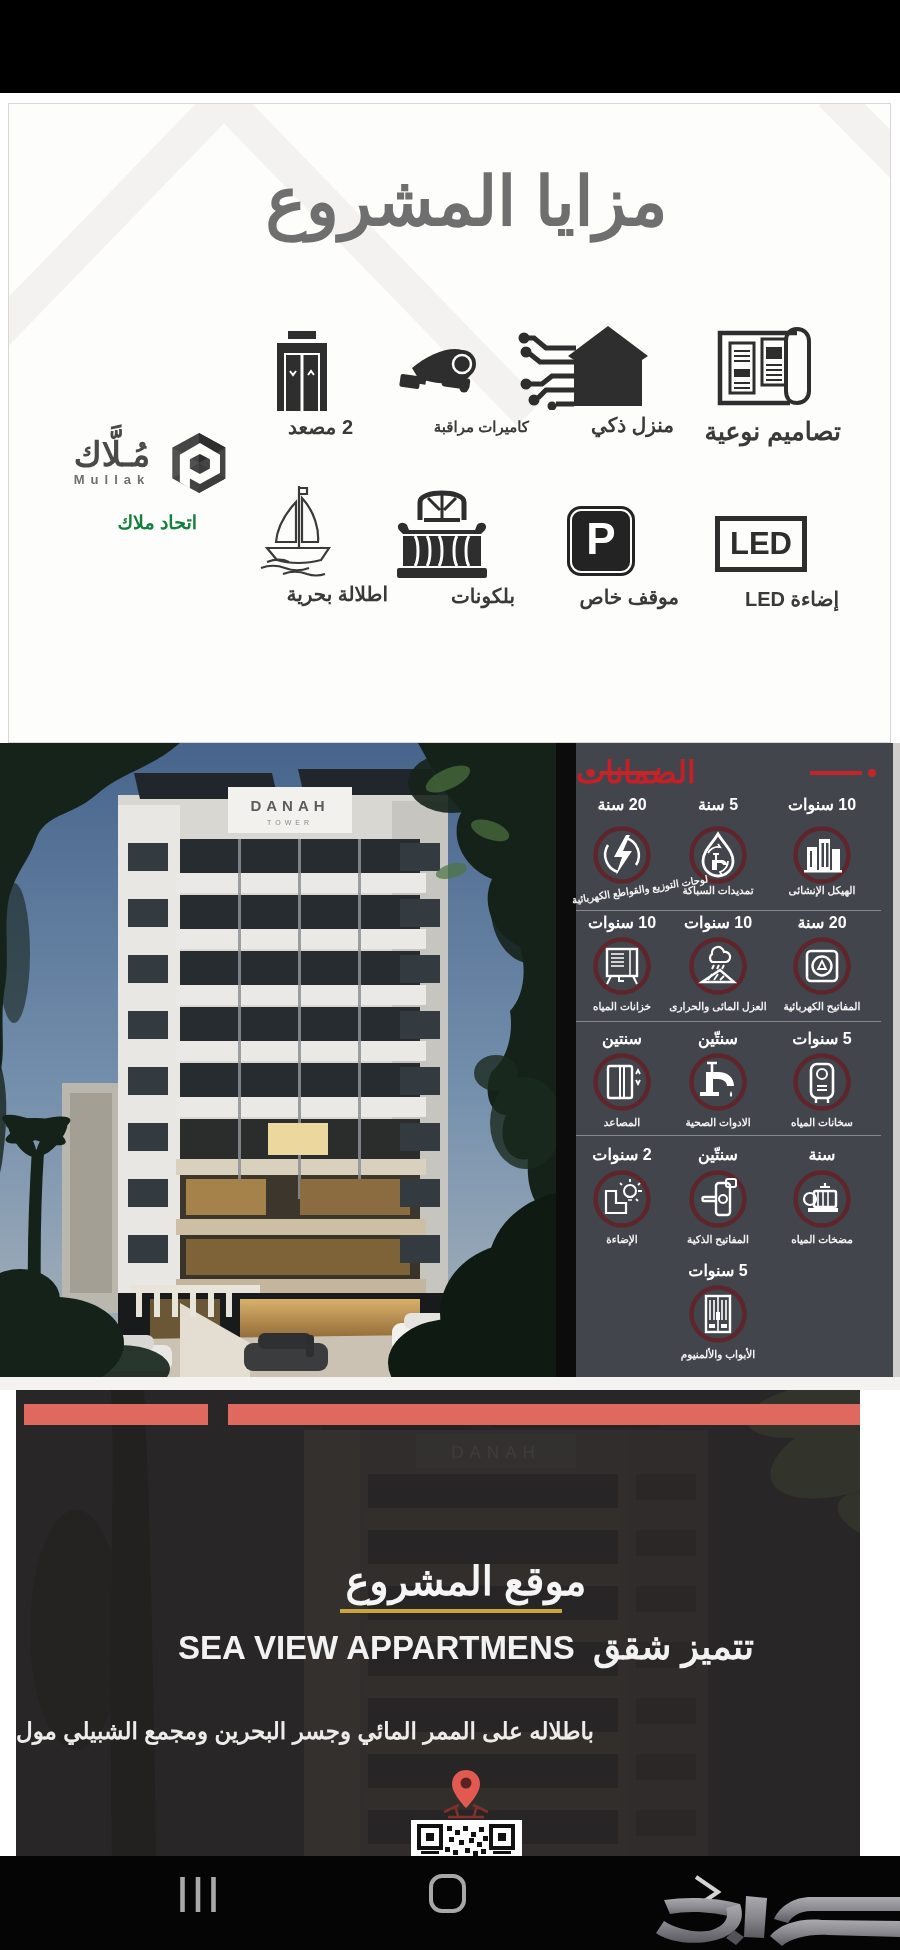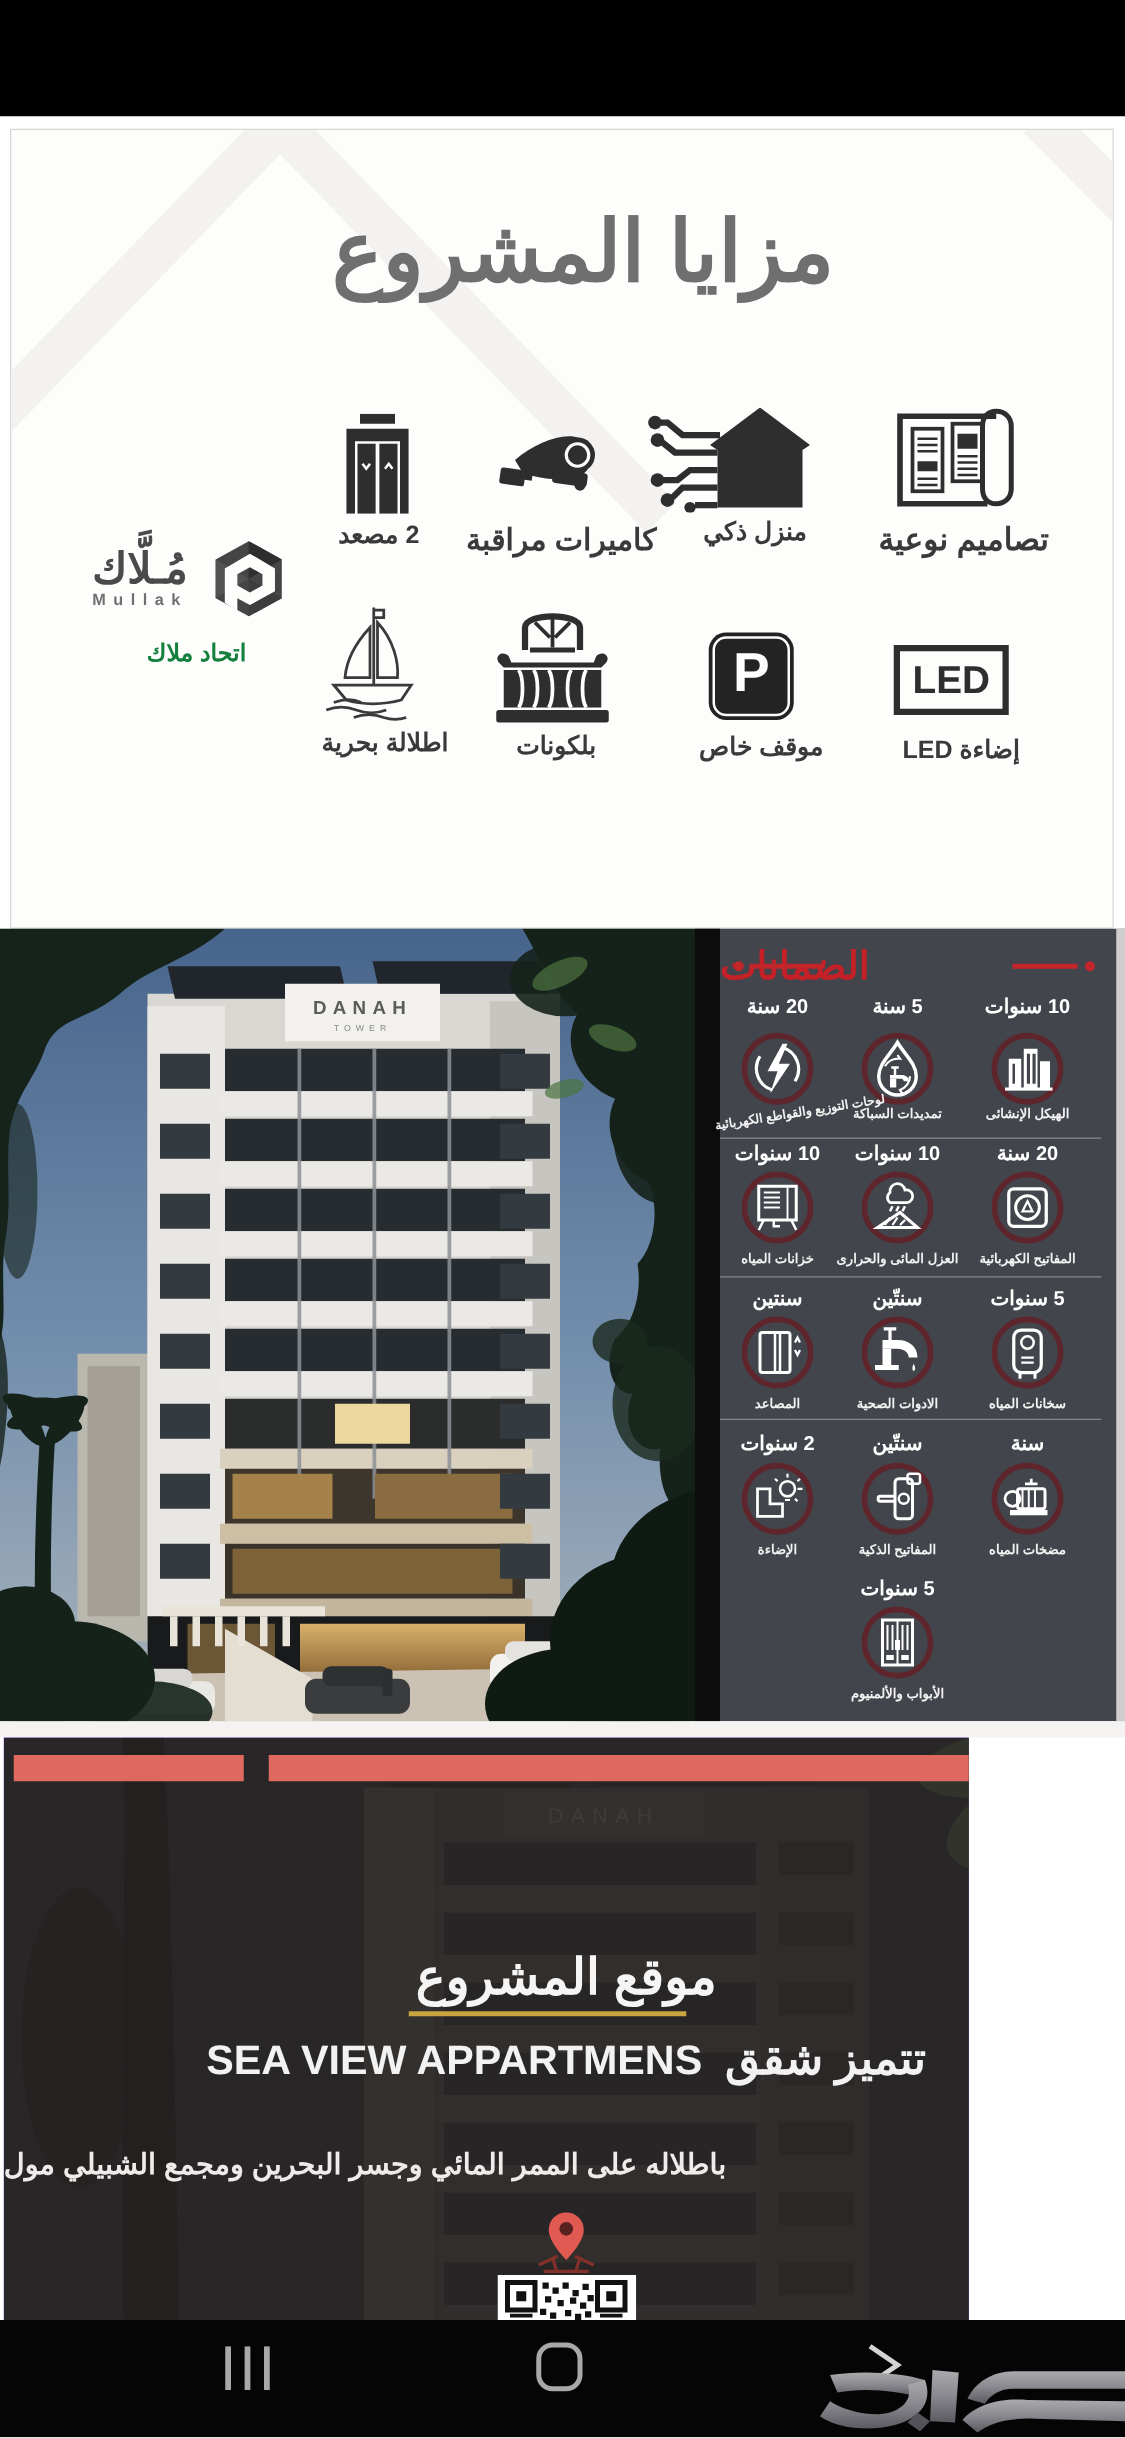--- a/index.html
+++ b/index.html
@@ -1,19 +1,19 @@
 <!DOCTYPE html>
 <html lang="ar"><head>
 <meta charset="utf-8">
 <title>ad</title>
 <style>
 html,body{margin:0;padding:0;background:#fff}
 #page{position:relative;width:900px;height:1950px;overflow:hidden;background:#fff;font-family:"Liberation Sans",sans-serif}
 .abs{position:absolute}
-.lbl{position:absolute;font-weight:bold;color:#3a3a3a;text-align:center;white-space:nowrap}
+.lbl{position:absolute;font-weight:bold;color:#3a3a3a;white-space:nowrap}
 .yr{position:absolute;font-weight:bold;color:#fff;font-size:16px;text-align:center;white-space:nowrap}
 .wlbl{position:absolute;font-weight:bold;color:#f2f2f2;font-size:10.5px;text-align:center;white-space:nowrap}
 .sep{position:absolute;left:576px;width:305px;height:1px;background:#9aa0a6;opacity:.75}
 </style>
 </head>
 <body>
 <div id="page">
 
 <div class="abs" style="left:0;top:0;width:900px;height:93px;background:#000"></div>
 
@@ -46,21 +46,21 @@
       <path d="M14 24 C30 10 52 2 64 6 C76 10 78 26 70 34 C58 42 34 40 20 34 Z"></path>
       <circle cx="64" cy="20" r="14"></circle>
       <rect x="44" y="33" width="28" height="11" rx="3" transform="rotate(8 58 38)"></rect>
       <rect x="2" y="31" width="20" height="13" rx="2" transform="rotate(8 12 37)"></rect>
       <rect x="18" y="33" width="10" height="7" transform="rotate(8 23 36)"></rect>
     </g>
     <circle cx="64" cy="20" r="9" fill="none" stroke="#fdfdfc" stroke-width="2.5"></circle>
     <circle cx="66" cy="44" r="4.5" fill="#2e2e2e"></circle>
   </svg>
 
-  <div class="lbl" style="left:360px;top:314px;width:160px;font-size:24px" dir="rtl">كاميرات مراقبة</div>
+  <div class="lbl" style="left:360px;top:314px;width:160px;font-size:15px" dir="rtl">كاميرات مراقبة</div>
 
   <svg class="abs" style="left:507px;top:222px" width="132" height="84" viewBox="0 0 132 84">
     <g fill="#2e2e2e">
       <path d="M58 30 L92 4 L126 30 L126 80 L58 80 Z"></path>
       <path d="M92 0 L132 30 L126 34 L92 8 L58 34 L52 30 Z"></path>
     </g>
     <g stroke="#2e2e2e" stroke-width="5" fill="none">
       <path d="M60 22 H30 L18 12 H10"></path>
       <path d="M58 36 H24 L14 28"></path>
       <path d="M58 50 H36 L26 58 H14"></path>
@@ -473,21 +473,21 @@
           <rect x="35" y="42" width="6" height="4" fill="#fff"></rect>
       <rect x="30" y="30" width="4" height="8" fill="#fff"></rect>
     </svg>
 
     <div class="wlbl" style="left:62px;top:605px;width:160px" dir="rtl">الأبواب والألمنيوم</div>
   </div>
 </div>
 
 <div class="abs" style="left:0;top:1377px;width:900px;height:13px;background:#f4f3f2"></div>
 
-<div class="abs" style="left:3px;top:1390px;width:772px;height:466px;background:#8b5cf6;overflow:hidden">
+<div class="abs" style="left:16px;top:1390px;width:844px;height:466px;background:#15803d;overflow:hidden">
   <svg class="abs" style="left:0;top:0" width="900" height="466" viewBox="0 0 900 466">
     <rect x="0" y="0" width="900" height="466" fill="#2b2928"></rect>
 
     <g opacity=".32">
       <rect x="288" y="40" width="404" height="426" fill="#5e5751"></rect>
       <rect x="288" y="40" width="56" height="426" fill="#6e665e"></rect>
       <rect x="610" y="40" width="82" height="426" fill="#574f48"></rect>
       <path d="M300 18 H450 L456 40 H306 Z" fill="#1d1c1b"></path>
       <path d="M470 14 H640 L646 38 H476 Z" fill="#1d1c1b"></path>
       <rect x="400" y="44" width="160" height="34" fill="#716a62"></rect>

